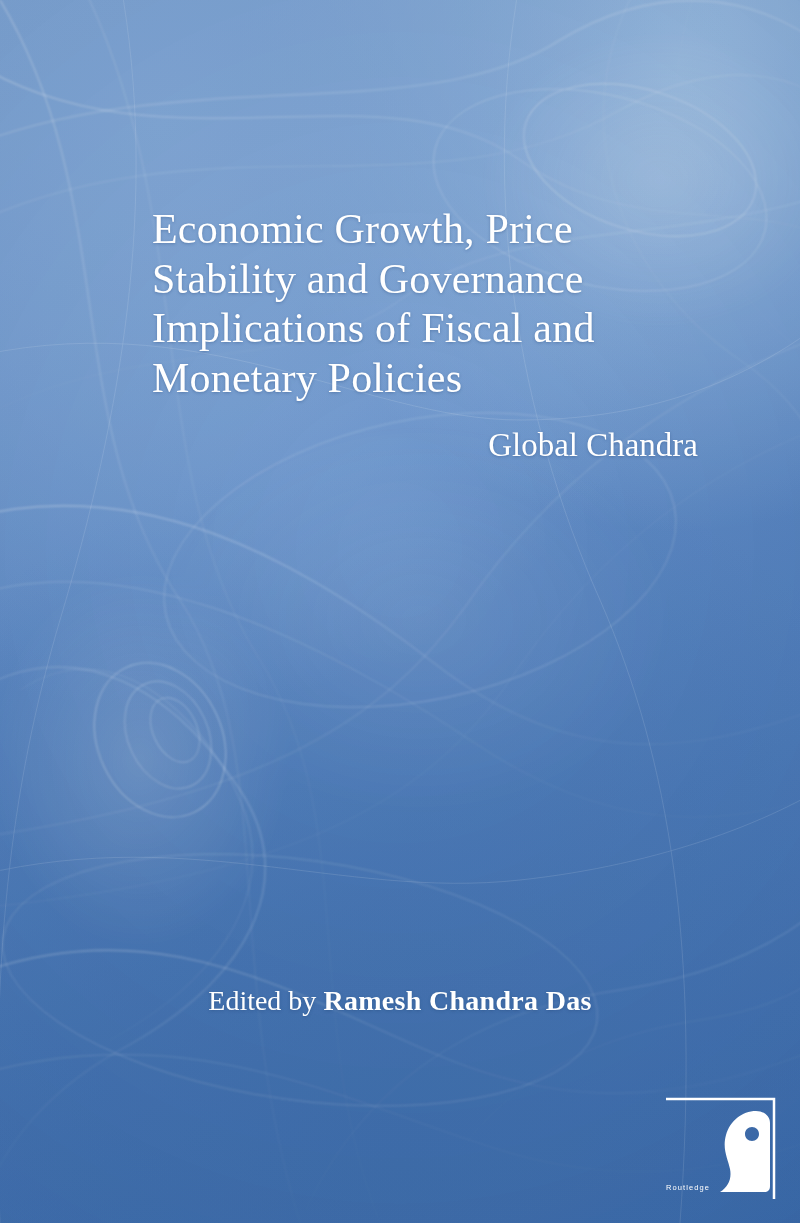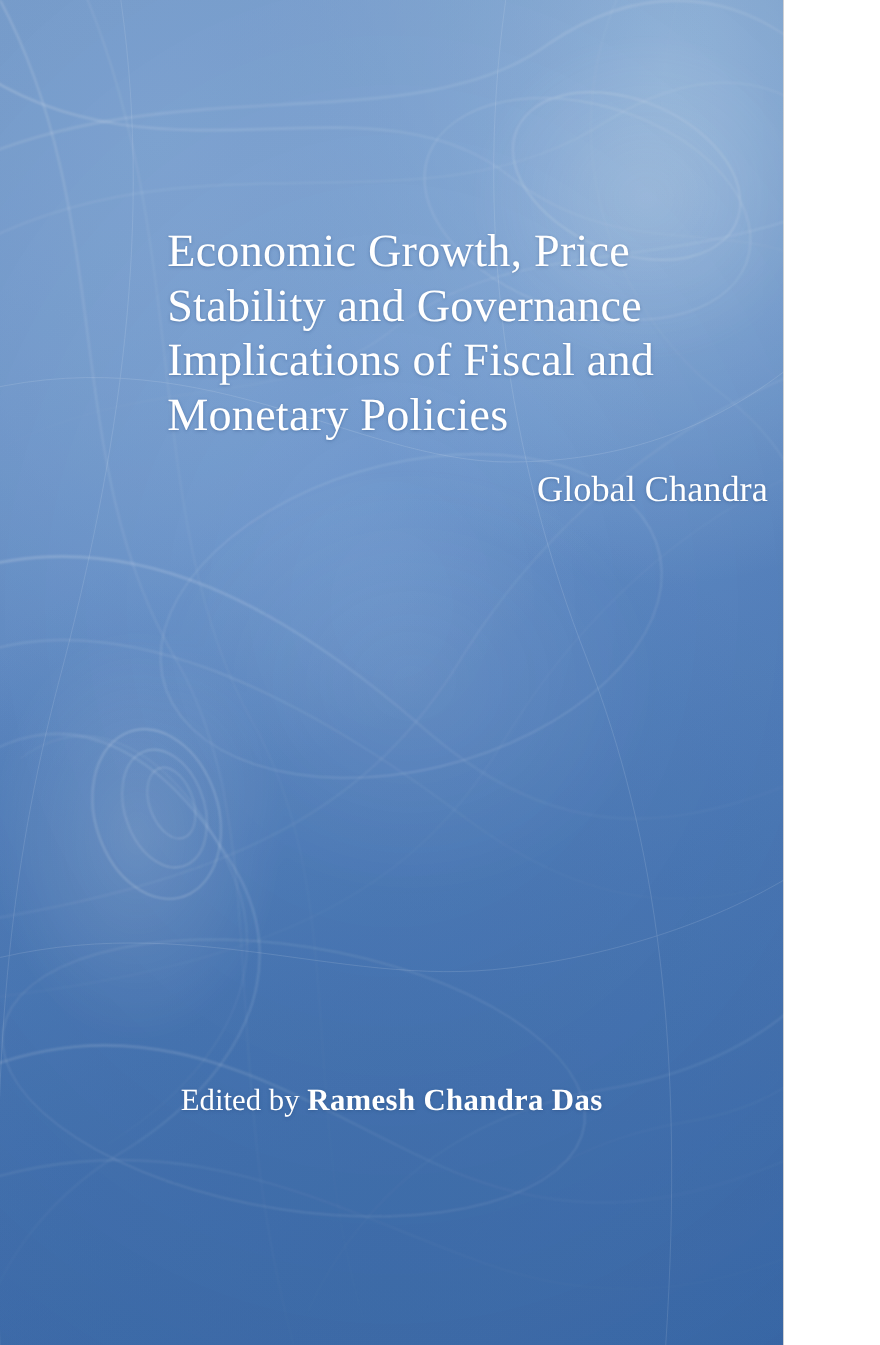--- a/index.html
+++ b/index.html
@@ -5,24 +5,24 @@
   html, body {
     margin: 0;
     padding: 0;
     background: #ffffff;
   }
   body {
     font-family: "Liberation Serif", serif;
   }
   .cover {
     position: relative;
-    width: 712px;
+    width: 800px;
     height: 1223px;
     overflow: hidden;
-    background: #404040;
+    background: #ef4444;
   }
   
   .bg-base {
     position: absolute;
     inset: 0;
     background:
       radial-gradient(120% 80% at 20% 10%, #83a9d8 0%, rgba(131,169,216,0) 60%),
       radial-gradient(100% 70% at 85% 5%, #9ec0e4 0%, rgba(158,192,228,0) 55%),
       radial-gradient(130% 90% at 50% 95%, #3f6fae 0%, rgba(63,111,174,0) 65%),
       linear-gradient(160deg, #7fa5d3 0%, #5f8bc6 38%, #4b7ab9 68%, #3c6cae 100%);
@@ -191,15 +191,28 @@
 
     <div class="title-block">
       <h1 class="title">Economic Growth, Price Stability and Governance Implications of Fiscal and Monetary Policies</h1>
       <div class="subtitle">Global Chandra</div>
     </div>
 
     <div class="editor-line">
       <span class="prefix">Edited by </span><span class="editor-name">Ramesh Chandra Das</span>
     </div>
 
+    <div class="logo">
+      <svg viewBox="0 0 112 104" width="112" height="104">
+        <path d="M2,2 L110,2 L110,102" fill="none" stroke="#ffffff" stroke-width="2.5"></path>
+        <path d="M2,2 L2,102 L110,102" fill="none" stroke="#ffffff" stroke-width="0"></path>
+        <g fill="#ffffff">
+          <path d="M84,16 C70,18 58,30 56,46 C54,60 60,70 62,80 C63,86 61,92 56,96 L104,96 L104,16 Z" opacity="0"></path>
+          <path d="M92,14 C78,14 66,24 62,38 C58,52 64,62 66,72 C68,82 64,90 56,95 L100,95 C104,95 106,93 106,89 L106,26 C106,19 100,14 92,14 Z
+                   M88,30 C92,30 95,33 95,37 C95,41 92,44 88,44 C84,44 81,41 81,37 C81,33 84,30 88,30 Z"></path>
+        </g>
+        <path d="M56,95 C66,88 70,78 67,68 C64,58 58,50 60,38" fill="none" stroke="#5b87c4" stroke-width="0"></path>
+      </svg>
+      <div class="logo-text">Routledge</div>
+    </div>
 
   </div>
 </div>
 
 </body></html>

